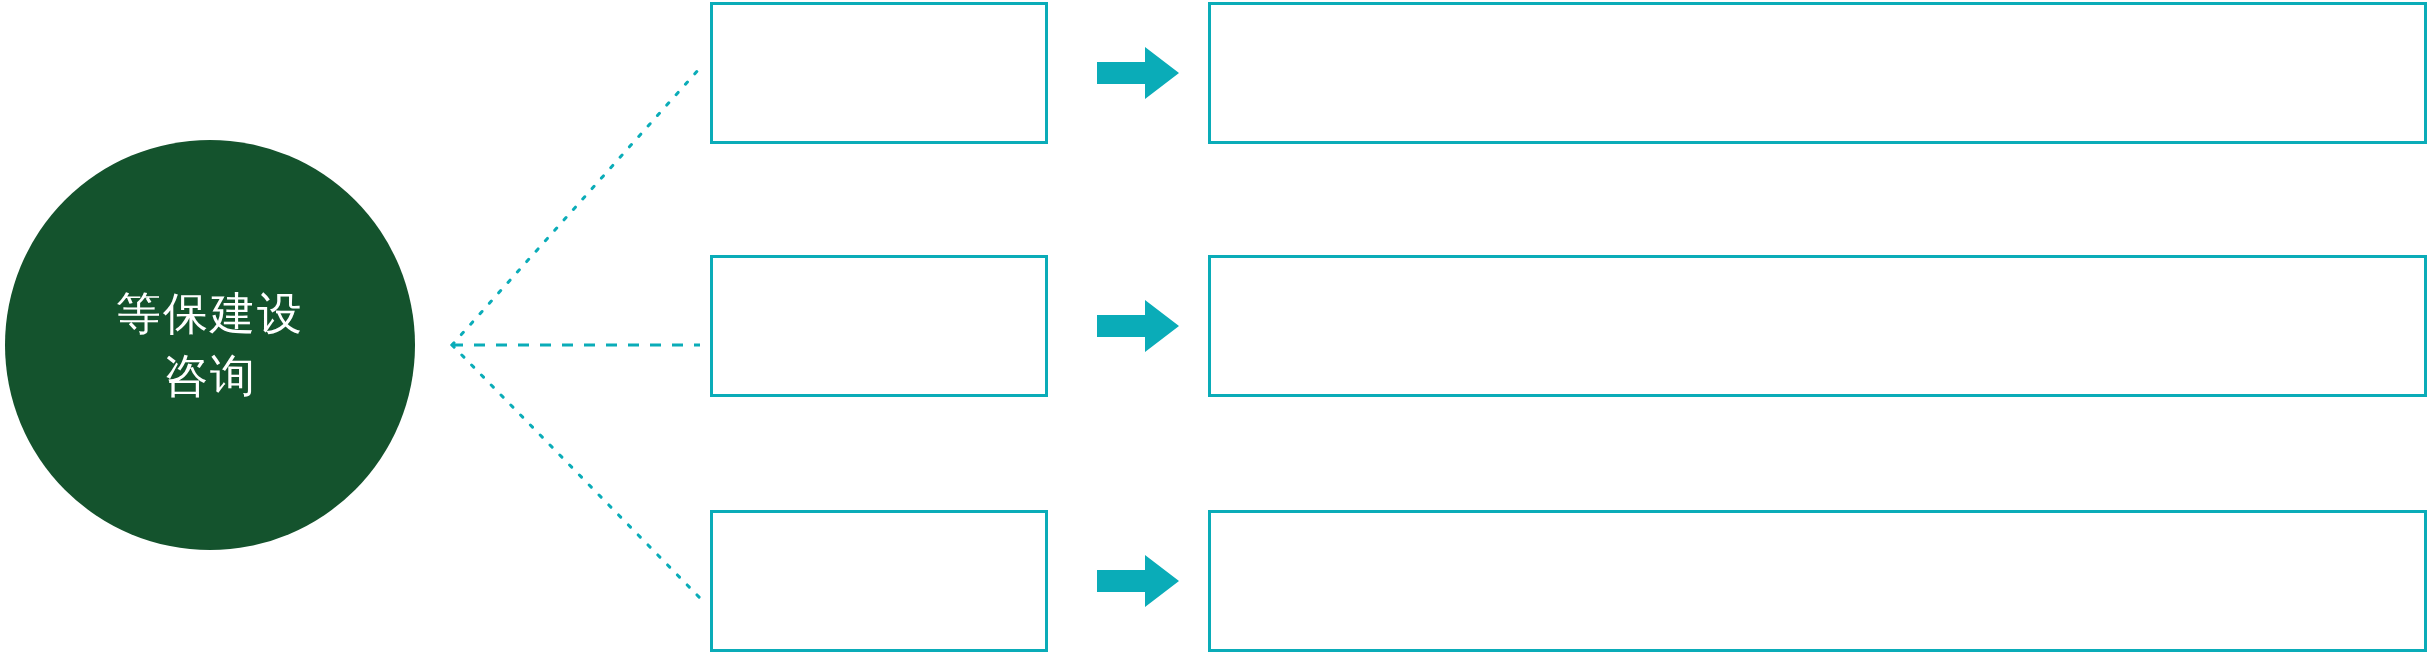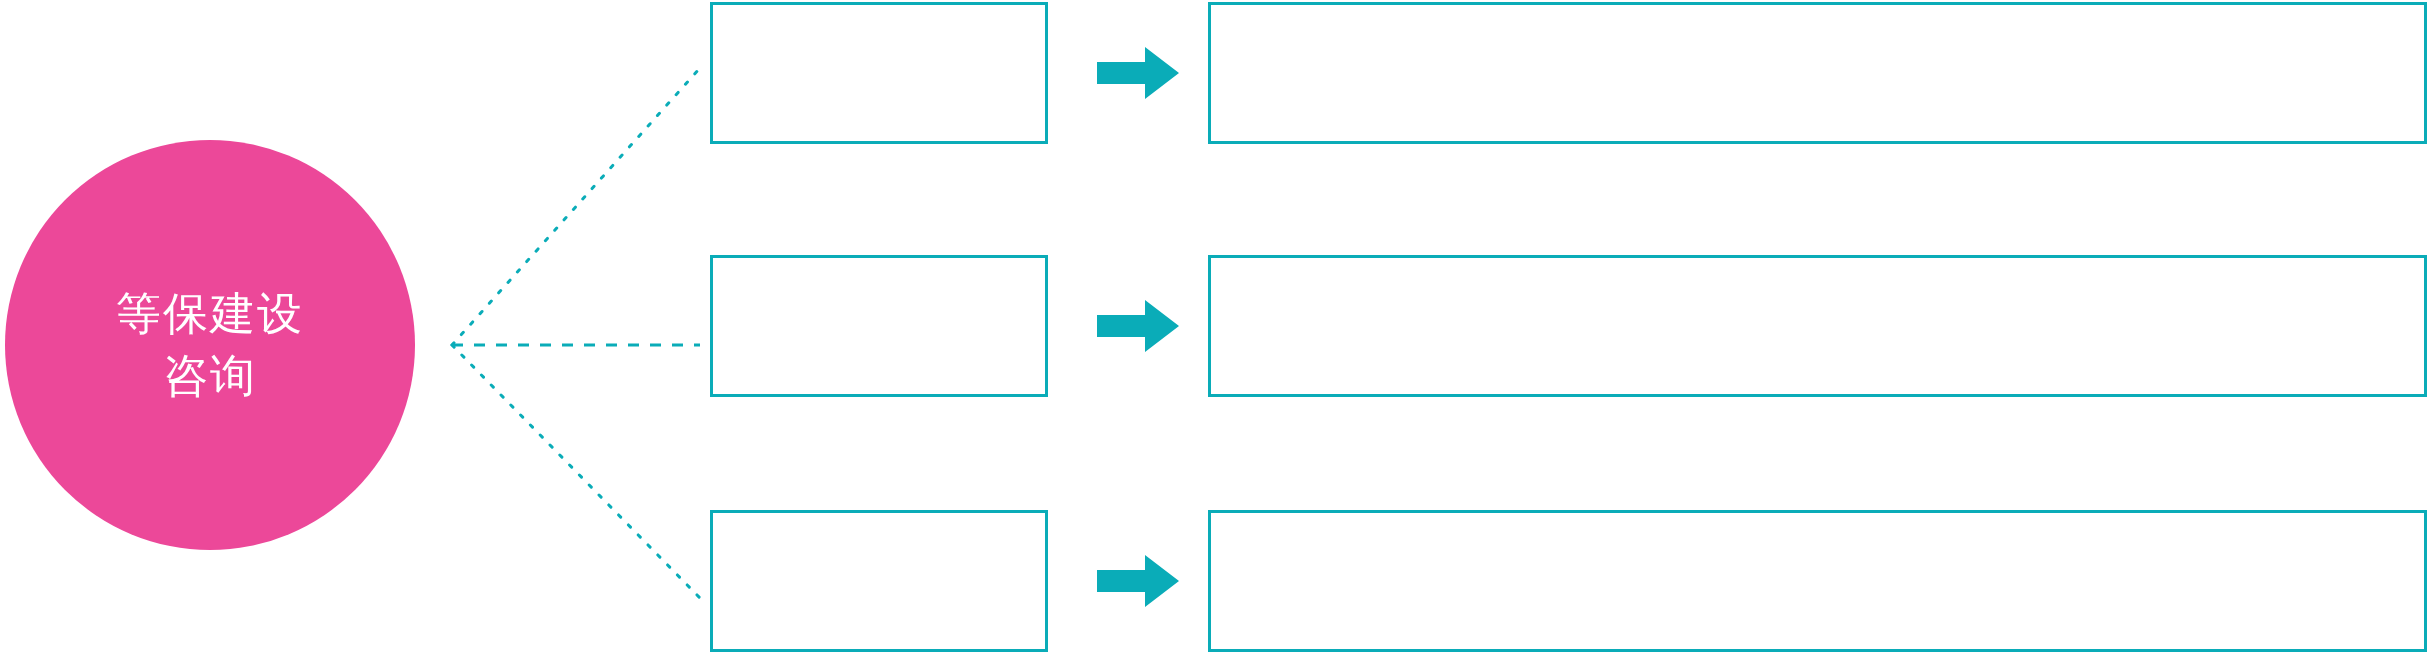--- a/index.html
+++ b/index.html
@@ -20,21 +20,21 @@
   }
 
   
   .hub {
     position: absolute;
     left: 5px;
     top: 140px;
     width: 410px;
     height: 410px;
     border-radius: 50%;
-    background: #ec4899;
+    background: #14532d;
     display: flex;
     flex-direction: column;
     align-items: center;
     justify-content: center;
     box-sizing: border-box;
   }
   .hub-line {
     color: #ffffff;
     font-size: 45px;
     line-height: 1.38;

